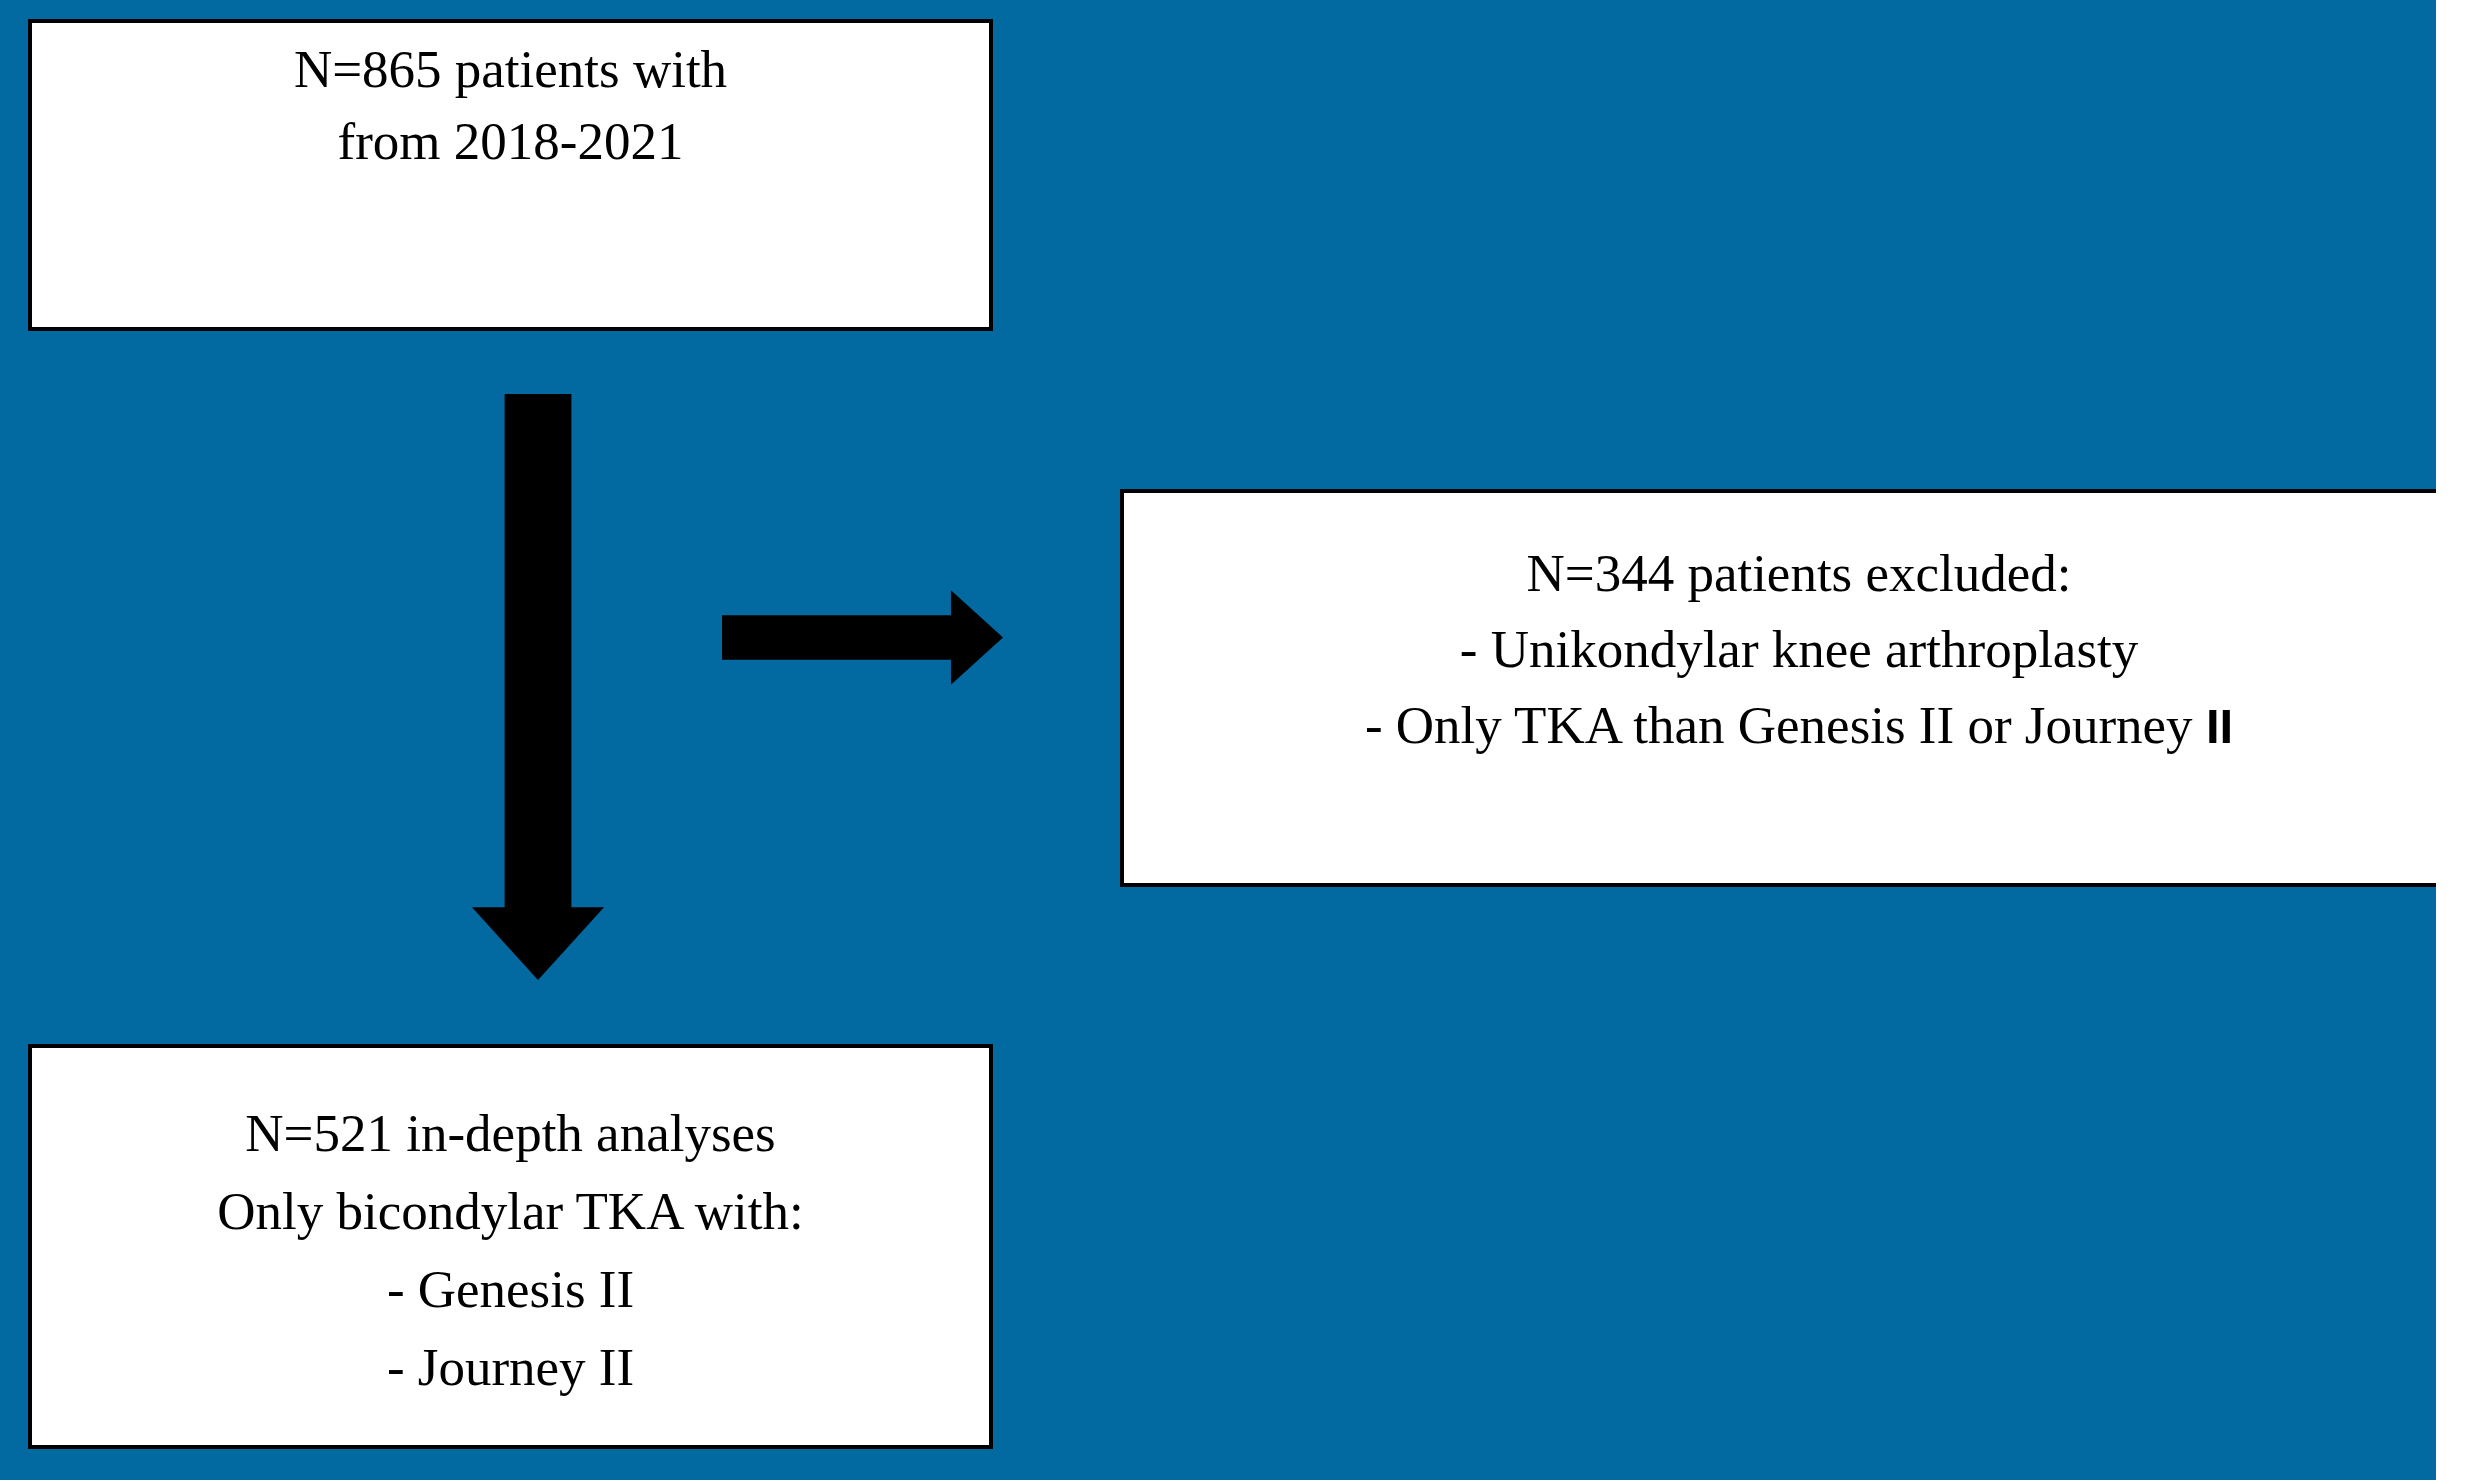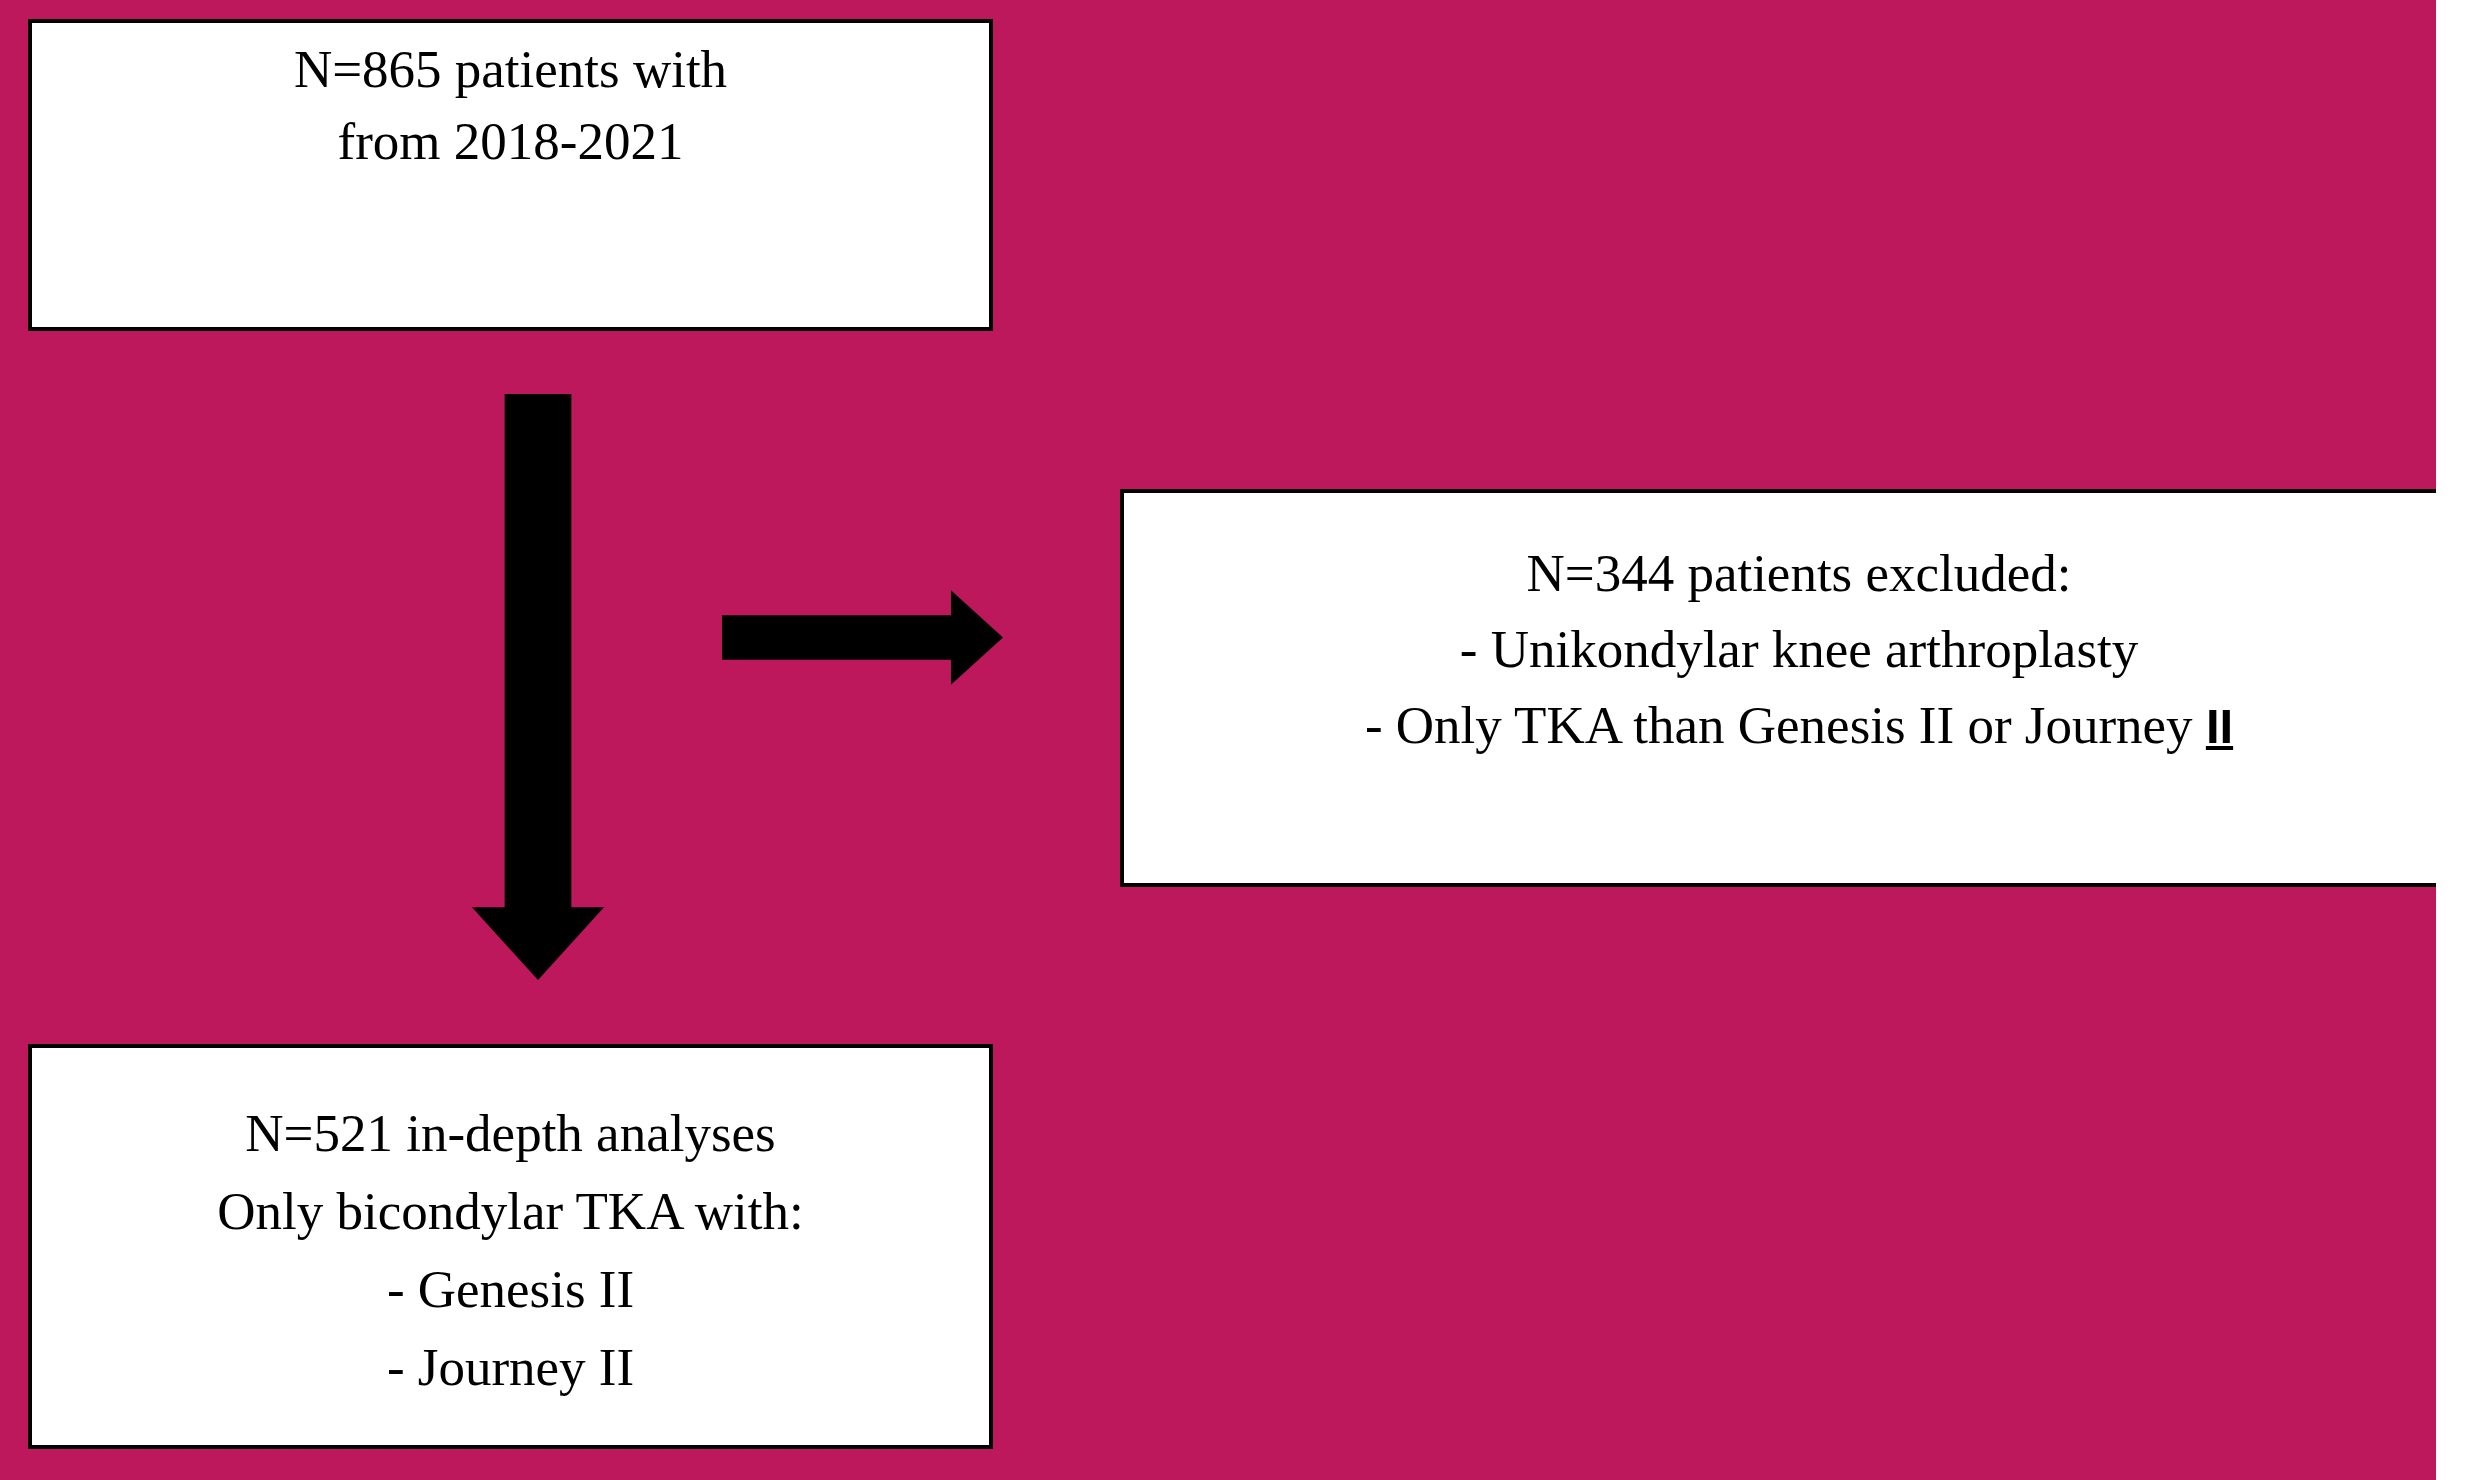--- a/index.html
+++ b/index.html
@@ -4,21 +4,21 @@
 <style>
   html, body {
     margin: 0;
     padding: 0;
     background: #ffffff;
   }
   #canvas {
     position: relative;
     width: 2436px;
     height: 1481px;
-    background: #be185d;
+    background: #0369a1;
     overflow: hidden;
     font-family: "Liberation Serif", "DejaVu Serif", serif;
     color: #000000;
   }
 
   
   .fc-box {
     position: absolute;
     box-sizing: border-box;
     border: 4.2px solid #000000;
@@ -66,21 +66,20 @@
     height: 405px;
     padding-top: 46px;
   }
   #box-included .fc-line { line-height: 78px; }
 
   
   .numeral-sans {
     font-family: "Liberation Sans", "DejaVu Sans", sans-serif;
     font-weight: bold;
     font-size: 49px;
-    text-decoration: underline;
   }
 
   
   .arrow {
     position: absolute;
   }
   #arrow-down {
     left: 465px;
     top: 394px;
     width: 146px;

